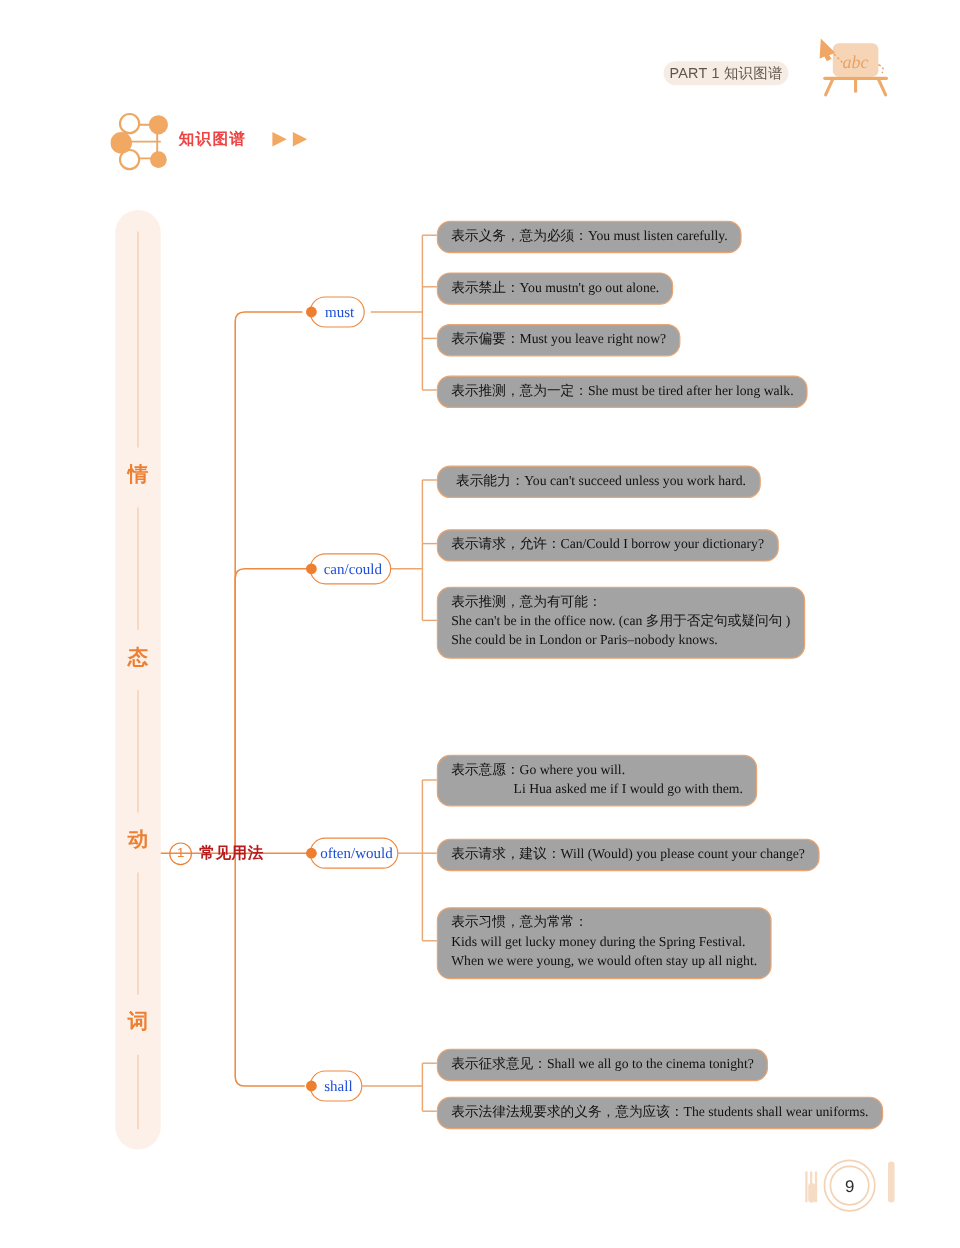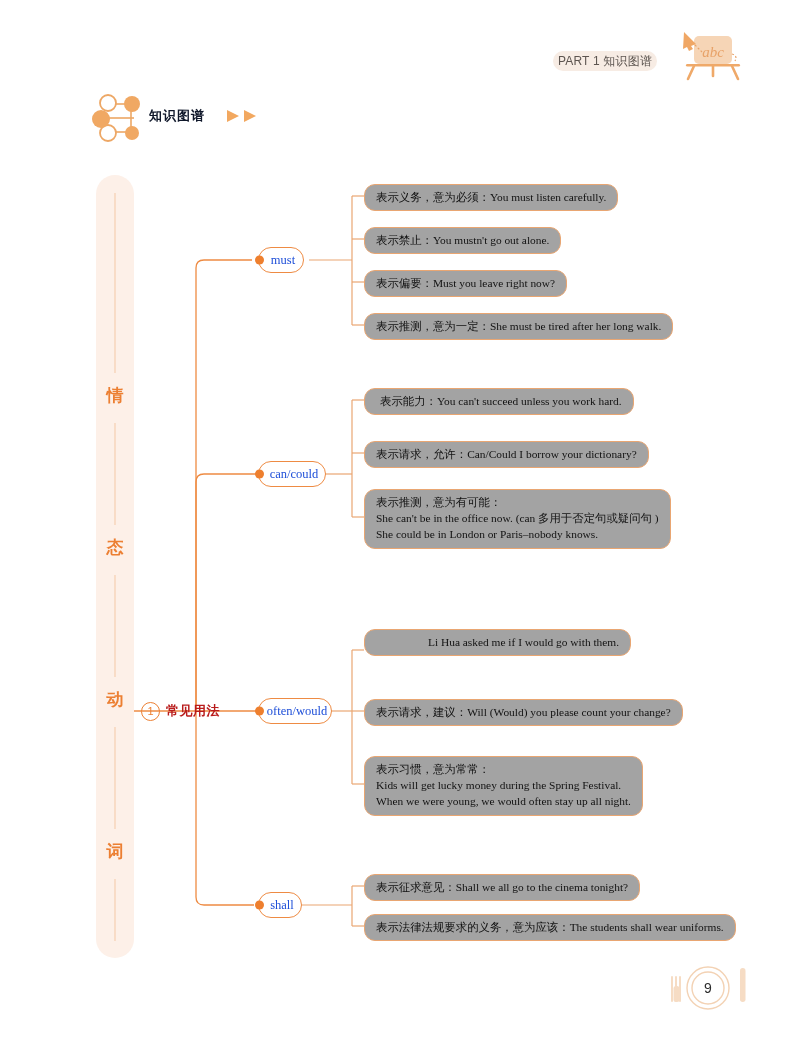--- a/index.html
+++ b/index.html
@@ -56,21 +56,21 @@
     width: 58px;
     height: 56px;
   }
   #brand-title {
     position: absolute;
     left: 57px;
     top: 17px;
     font-family: "Liberation Sans", sans-serif;
     font-weight: bold;
     font-size: 13px;
-    color: #0f172a;
+    color: #ef4444;
     letter-spacing: 1px;
     white-space: nowrap;
     text-align: right;
   }
   #brand-arrows {
     position: absolute;
     left: 133px;
     top: 18px;
     width: 40px;
     height: 16px;
@@ -334,20 +334,21 @@
 <div class="leaf" style="left:364px; top:441px;">
   <span class="ln">表示请求，允许：Can/Could I borrow your dictionary?</span>
 </div>
 <div class="leaf" style="left:364px; top:489px;">
   <span class="ln">表示推测，意为有可能：</span>
   <span class="ln">She can't be in the office now. (can 多用于否定句或疑问句 )</span>
   <span class="ln">She could be in London or Paris–nobody knows.</span>
 </div>
 
 <div class="leaf" style="left:364px; top:629px;">
+  <span class="ln">表示意愿：Go where you will.</span>
   <span class="ln indent">Li Hua asked me if I would go with them.</span>
 </div>
 <div class="leaf" style="left:364px; top:699px;">
   <span class="ln">表示请求，建议：Will (Would) you please count your change?</span>
 </div>
 <div class="leaf" style="left:364px; top:756px;">
   <span class="ln">表示习惯，意为常常：</span>
   <span class="ln">Kids will get lucky money during the Spring Festival.</span>
   <span class="ln">When we were young, we would often stay up all night.</span>
 </div>

